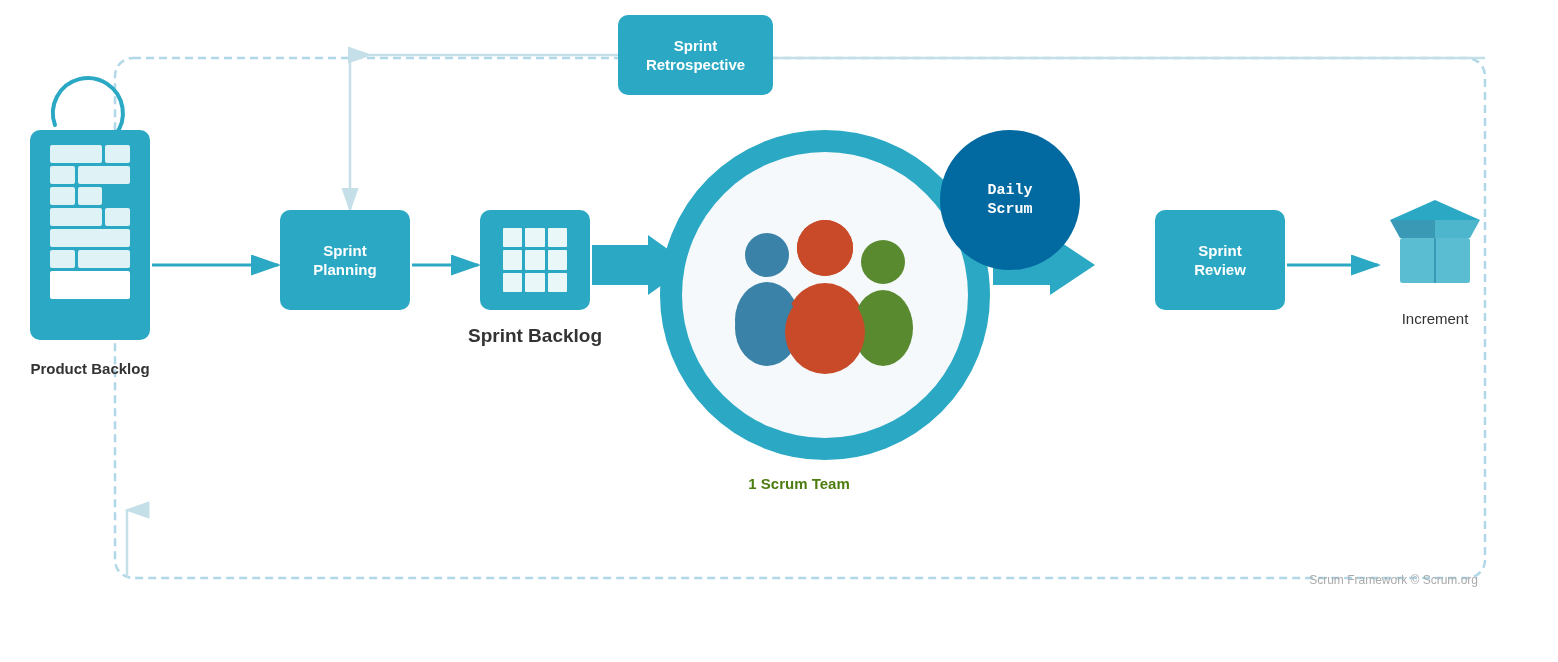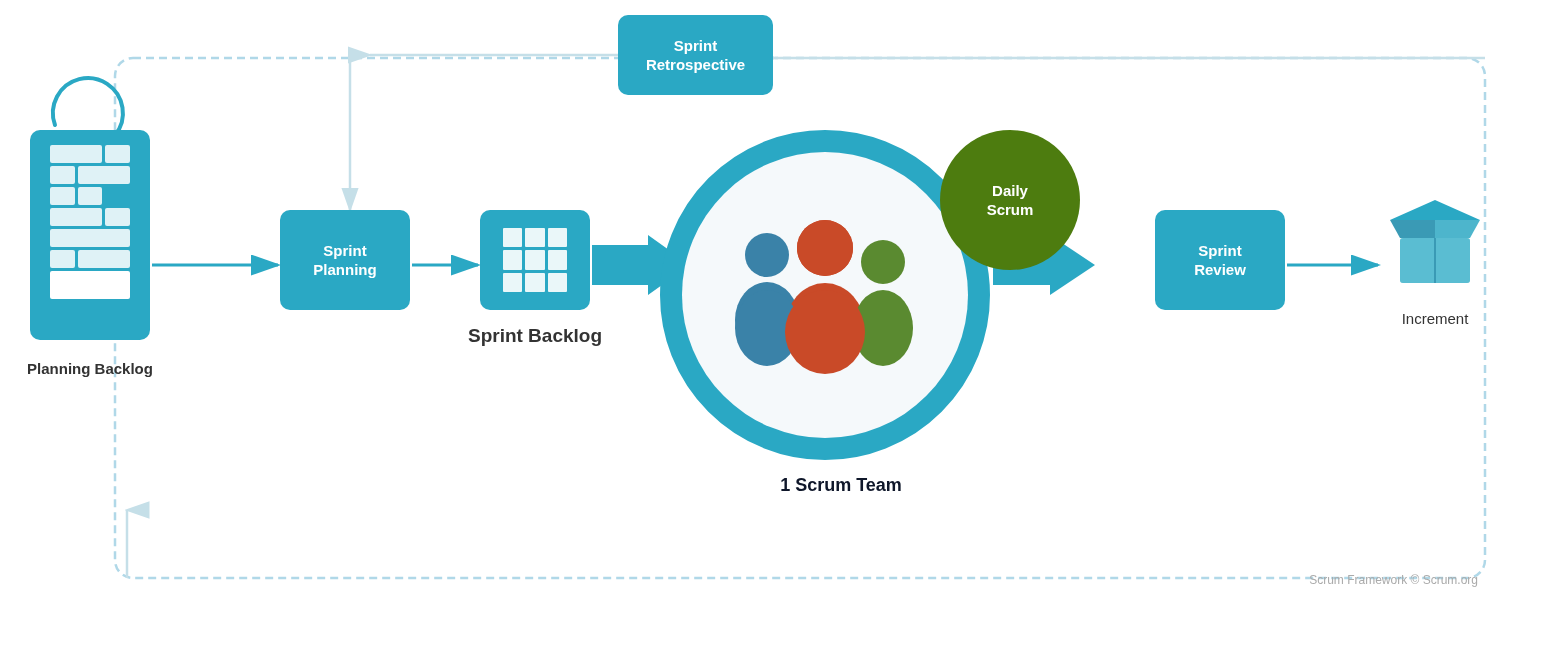--- a/index.html
+++ b/index.html
@@ -146,40 +146,41 @@
       background: #f5f9fb;
       display: flex;
       align-items: center;
       justify-content: center;
     }
 
     
     .scrum-team-label {
       position: absolute;
       top: 475px;
-      left: 676px;
+      left: 634px;
       width: 330px;
       text-align: center;
-      font-size: 18px;
-      font-weight: 700;
-      color: #0f172a;
+      font-size: 15px;
+      font-weight: 700;
+      color: #4d7c0f;
     }
 
     
     .daily-scrum-bubble {
       position: absolute;
       top: 130px;
       left: 940px;
       width: 140px;
       height: 140px;
       border-radius: 50%;
-      background: #4d7c0f;
-      display: flex;
-      align-items: center;
-      justify-content: center;
+      background: #0369a1;
+      display: flex;
+      align-items: center;
+      justify-content: center;
+      font-family: Liberation Mono, monospace;
     }
 
     .daily-scrum-text {
       color: #fff;
       font-size: 15px;
       font-weight: 700;
       text-align: center;
       line-height: 1.3;
     }
 
@@ -320,21 +321,21 @@
       <div class="grid-cell" style="height: 18px;"></div>
       <div class="grid-cell wide" style="grid-column: span 2; height: 18px;"></div>
       <div class="grid-cell" style="height: 18px;"></div>
       <div class="grid-cell wide" style="grid-column: span 3; height: 18px;"></div>
       <div class="grid-cell" style="height: 18px;"></div>
       <div class="grid-cell wide" style="grid-column: span 2; height: 18px;"></div>
       <div class="grid-cell wide" style="grid-column: span 3; height: 28px; background: white;"></div>
     </div>
   </div>
 
-  <div class="product-backlog-label">Planning Backlog</div>
+  <div class="product-backlog-label">Product Backlog</div>
 
   <div class="sprint-planning-box">
     <span class="box-text">Sprint<br>Planning</span>
   </div>
 
   <div class="sprint-backlog-box">
     <div class="small-grid">
       <div class="small-grid-cell"></div>
         <div class="small-grid-cell"></div>
         <div class="small-grid-cell"></div>

